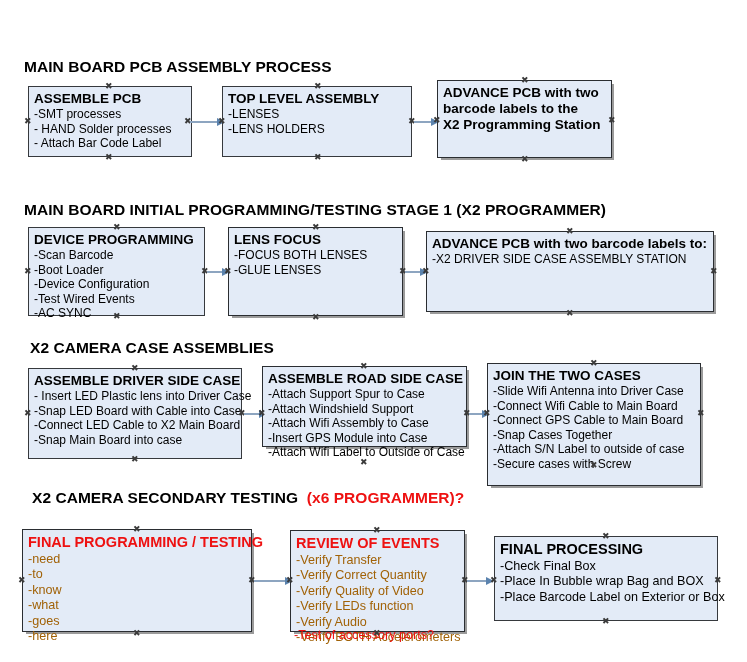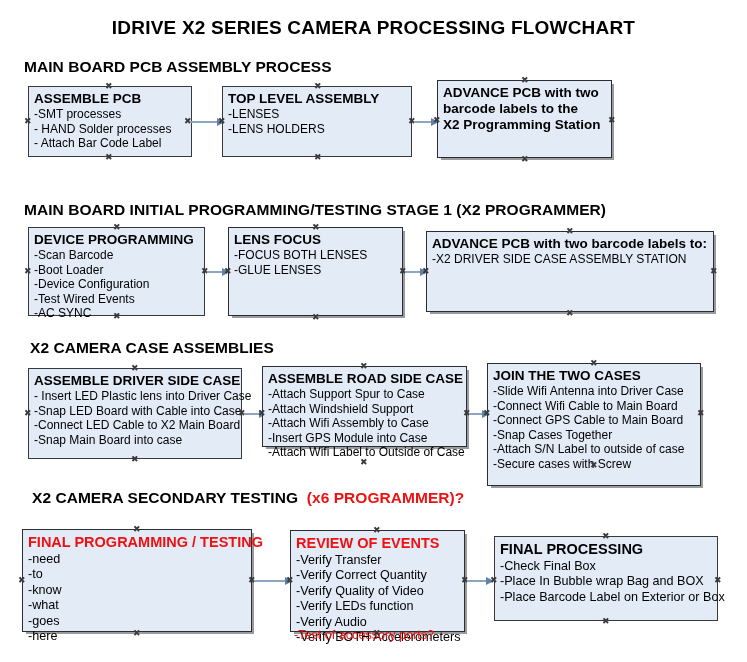--- a/index.html
+++ b/index.html
@@ -67,21 +67,21 @@
     margin-bottom: 1px;
   }
   .fbox .bline {
     font-size: 12px;
     color: #000000;
     line-height: 14.6px;
     white-space: nowrap;
   }
   
   .fbox.red .bhead { color: #ee1111; }
-  .fbox.red .bline { color: #000000; }
+  .fbox.red .bline { color: #a16207; }
 
   
   .fbox .bhead.big { font-size: 14.5px; line-height: 17px; }
   .fbox .bline.big { font-size: 12.6px; line-height: 15.4px; }
 
   
   .conn {
     position: absolute;
     height: 2px;
     background: #8da5c0;
@@ -113,21 +113,20 @@
     line-height: 15.4px;
     color: #ee1111;
     white-space: nowrap;
   }
 </style>
 </head>
 <body>
 
 <div id="page">
 
-  <div class="doc-title">IDRIVE X2  SERIES CAMERA PROCESSING FLOWCHART</div>
 
   <div class="section-title" style="left:24px; top:58px;">MAIN BOARD PCB ASSEMBLY PROCESS</div>
 
   <div class="fbox" style="left:28px; top:86px; width:164px; height:71px;">
     <div class="bhead">ASSEMBLE PCB</div>
     <div class="bline">-SMT processes</div>
     <div class="bline">- HAND Solder processes</div>
     <div class="bline">- Attach Bar Code Label</div>
   </div>
   <span class="handle" style="left:105px; top:82px;">✖</span>

